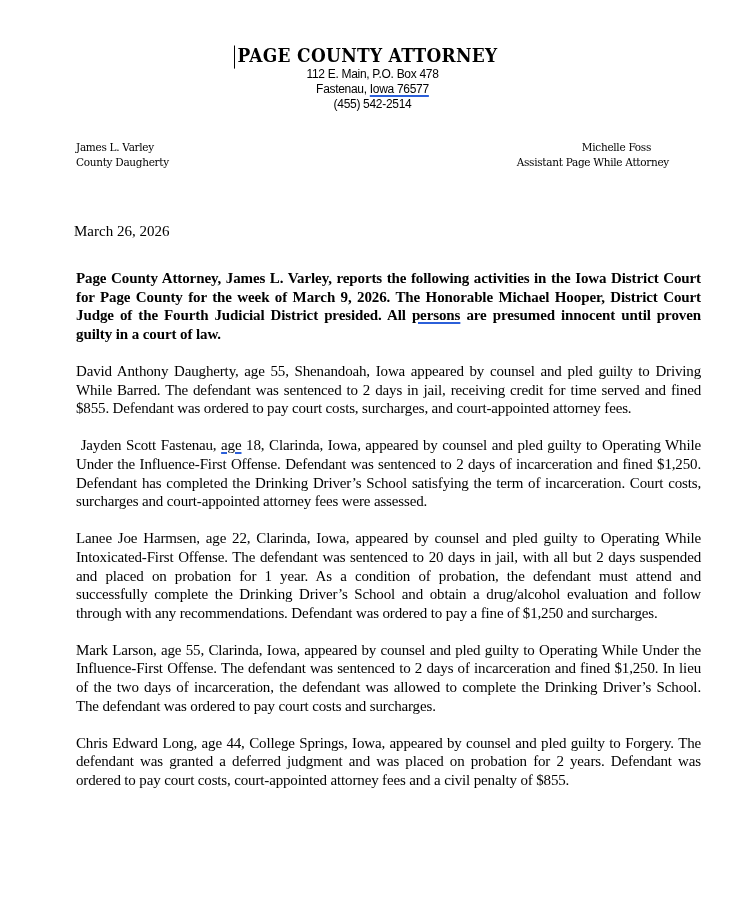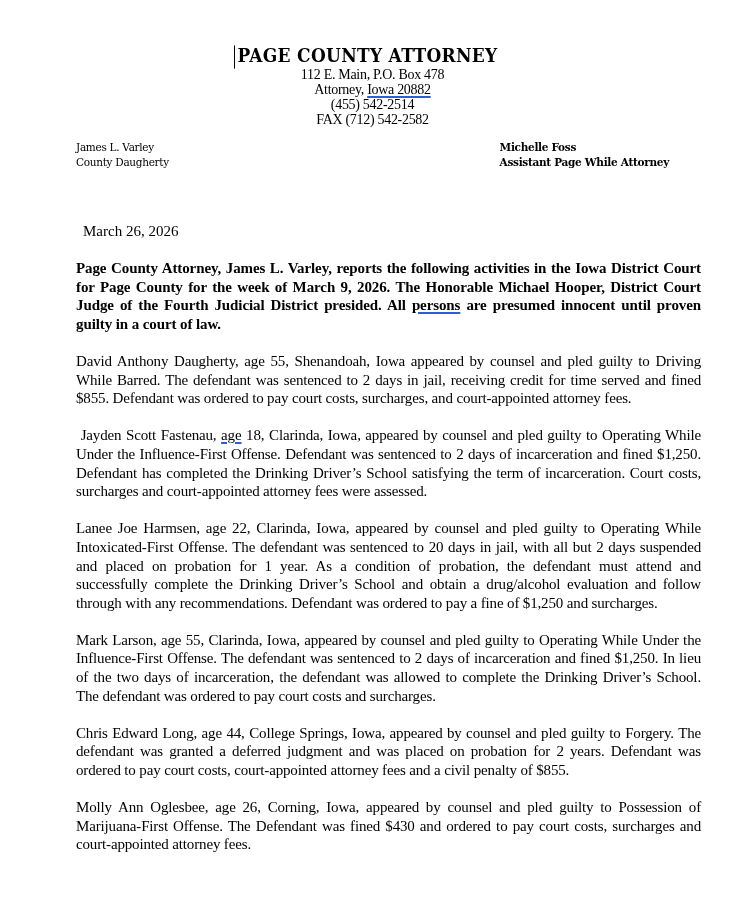--- a/index.html
+++ b/index.html
@@ -36,22 +36,22 @@
     }
     .text-cursor {
       position: absolute;
       left: -3px;
       top: 0px;
       width: 1px;
       height: 22px;
       background: #000000;
     }
     .addr-line {
-      font-family: Liberation Serif, serif;
-      font-size: 14px;
+      font-family: Liberation Sans, sans-serif;
+      font-size: 12px;
       line-height: 15px;
       letter-spacing: -0.3px;
     }
     .addr-block {
       margin-left: 26px;
       margin-top: 1px;
     }
     .spell-underline {
       text-decoration: underline;
       text-decoration-color: #2b5fd9;
@@ -65,36 +65,36 @@
       font-size: 10.5px;
       line-height: 15px;
       letter-spacing: -0.3px;
     }
     .staff-left {
       left: 76px;
       text-align: left;
     }
     .staff-right {
       right: 80px;
-      font-weight: bold;
+      text-align: right;
     }
     .staff-right .staff-name {
       padding-right: 18px;
     }
     .date-line {
       position: absolute;
-      left: 83px;
+      left: 74px;
       top: 222px;
       font-size: 15px;
       line-height: 18.5px;
     }
     .body-col {
       position: absolute;
       left: 76px;
-      top: 259px;
+      top: 269px;
       width: 625px;
     }
     .para {
       font-size: 15px;
       line-height: 18.6px;
       text-align: justify;
       margin: 0 0 18.6px 0;
       letter-spacing: -0.15px;
     }
     .para.bold {
@@ -108,23 +108,22 @@
 </head>
 <body>
 
 <div class="letterhead">
   <div class="office-title">
     <span class="text-cursor"></span>
     <span>PAGE COUNTY ATTORNEY</span>
   </div>
   <div class="addr-block">
     <div class="addr-line">112 E. Main, P.O. Box 478</div>
-    <div class="addr-line"><span>Attorney, </span><span class="spell-underline">Iowa 20882</span></div>
+    <div class="addr-line"><span>Fastenau, </span><span class="spell-underline">Iowa 76577</span></div>
     <div class="addr-line">(455) 542-2514</div>
-    <div class="addr-line">FAX (712) 542-2582</div>
   </div>
 </div>
 
 <div class="staff staff-left">
   <div>James L. Varley</div>
   <div>County Daugherty</div>
 </div>
 
 <div class="staff staff-right">
   <div class="staff-name">Michelle Foss</div>
@@ -139,14 +138,13 @@
   <p class="para">David Anthony Daugherty, age 55, Shenandoah, Iowa appeared by counsel and pled guilty to Driving While Barred.  The defendant was sentenced to 2 days in jail, receiving credit for time served and fined $855. Defendant was ordered to pay court costs, surcharges, and court-appointed attorney fees.</p>
 
   <p class="para indent-space"><span>Jayden Scott Fastenau, </span><span class="spell-underline">age</span><span> 18, Clarinda, Iowa, appeared by counsel and pled guilty to Operating While Under the Influence-First Offense.  Defendant was sentenced to 2 days of incarceration and fined $1,250.  Defendant has completed the Drinking Driver’s School satisfying the term of incarceration.  Court costs, surcharges and court-appointed attorney fees were assessed.</span></p>
 
   <p class="para">Lanee Joe Harmsen, age 22, Clarinda, Iowa, appeared by counsel and pled guilty to Operating While Intoxicated-First Offense.  The defendant was sentenced to 20 days in jail, with all but 2 days suspended and placed on probation for 1 year.  As a condition of probation, the defendant must attend and successfully complete the Drinking Driver’s School and obtain a drug/alcohol evaluation and follow through with any recommendations.  Defendant was ordered to pay a fine of $1,250 and surcharges.</p>
 
   <p class="para">Mark Larson, age 55, Clarinda, Iowa, appeared by counsel and pled guilty to Operating While Under the Influence-First Offense.  The defendant was sentenced to 2 days of incarceration and fined $1,250.  In lieu of the two days of incarceration, the defendant was allowed to complete the Drinking Driver’s School. The defendant was ordered to pay court costs and surcharges.</p>
 
   <p class="para">Chris Edward Long, age 44, College Springs, Iowa, appeared by counsel and pled guilty to Forgery.  The defendant was granted a deferred judgment and was placed on probation for 2 years.  Defendant was ordered to pay court costs, court-appointed attorney fees and a civil penalty of $855.</p>
 
-  <p class="para">Molly Ann Oglesbee, age 26, Corning, Iowa, appeared by counsel and pled guilty to Possession of Marijuana-First Offense.  The Defendant was fined $430 and ordered to pay court costs, surcharges and court-appointed attorney fees.</p>
 </div>
 
 </body></html>

